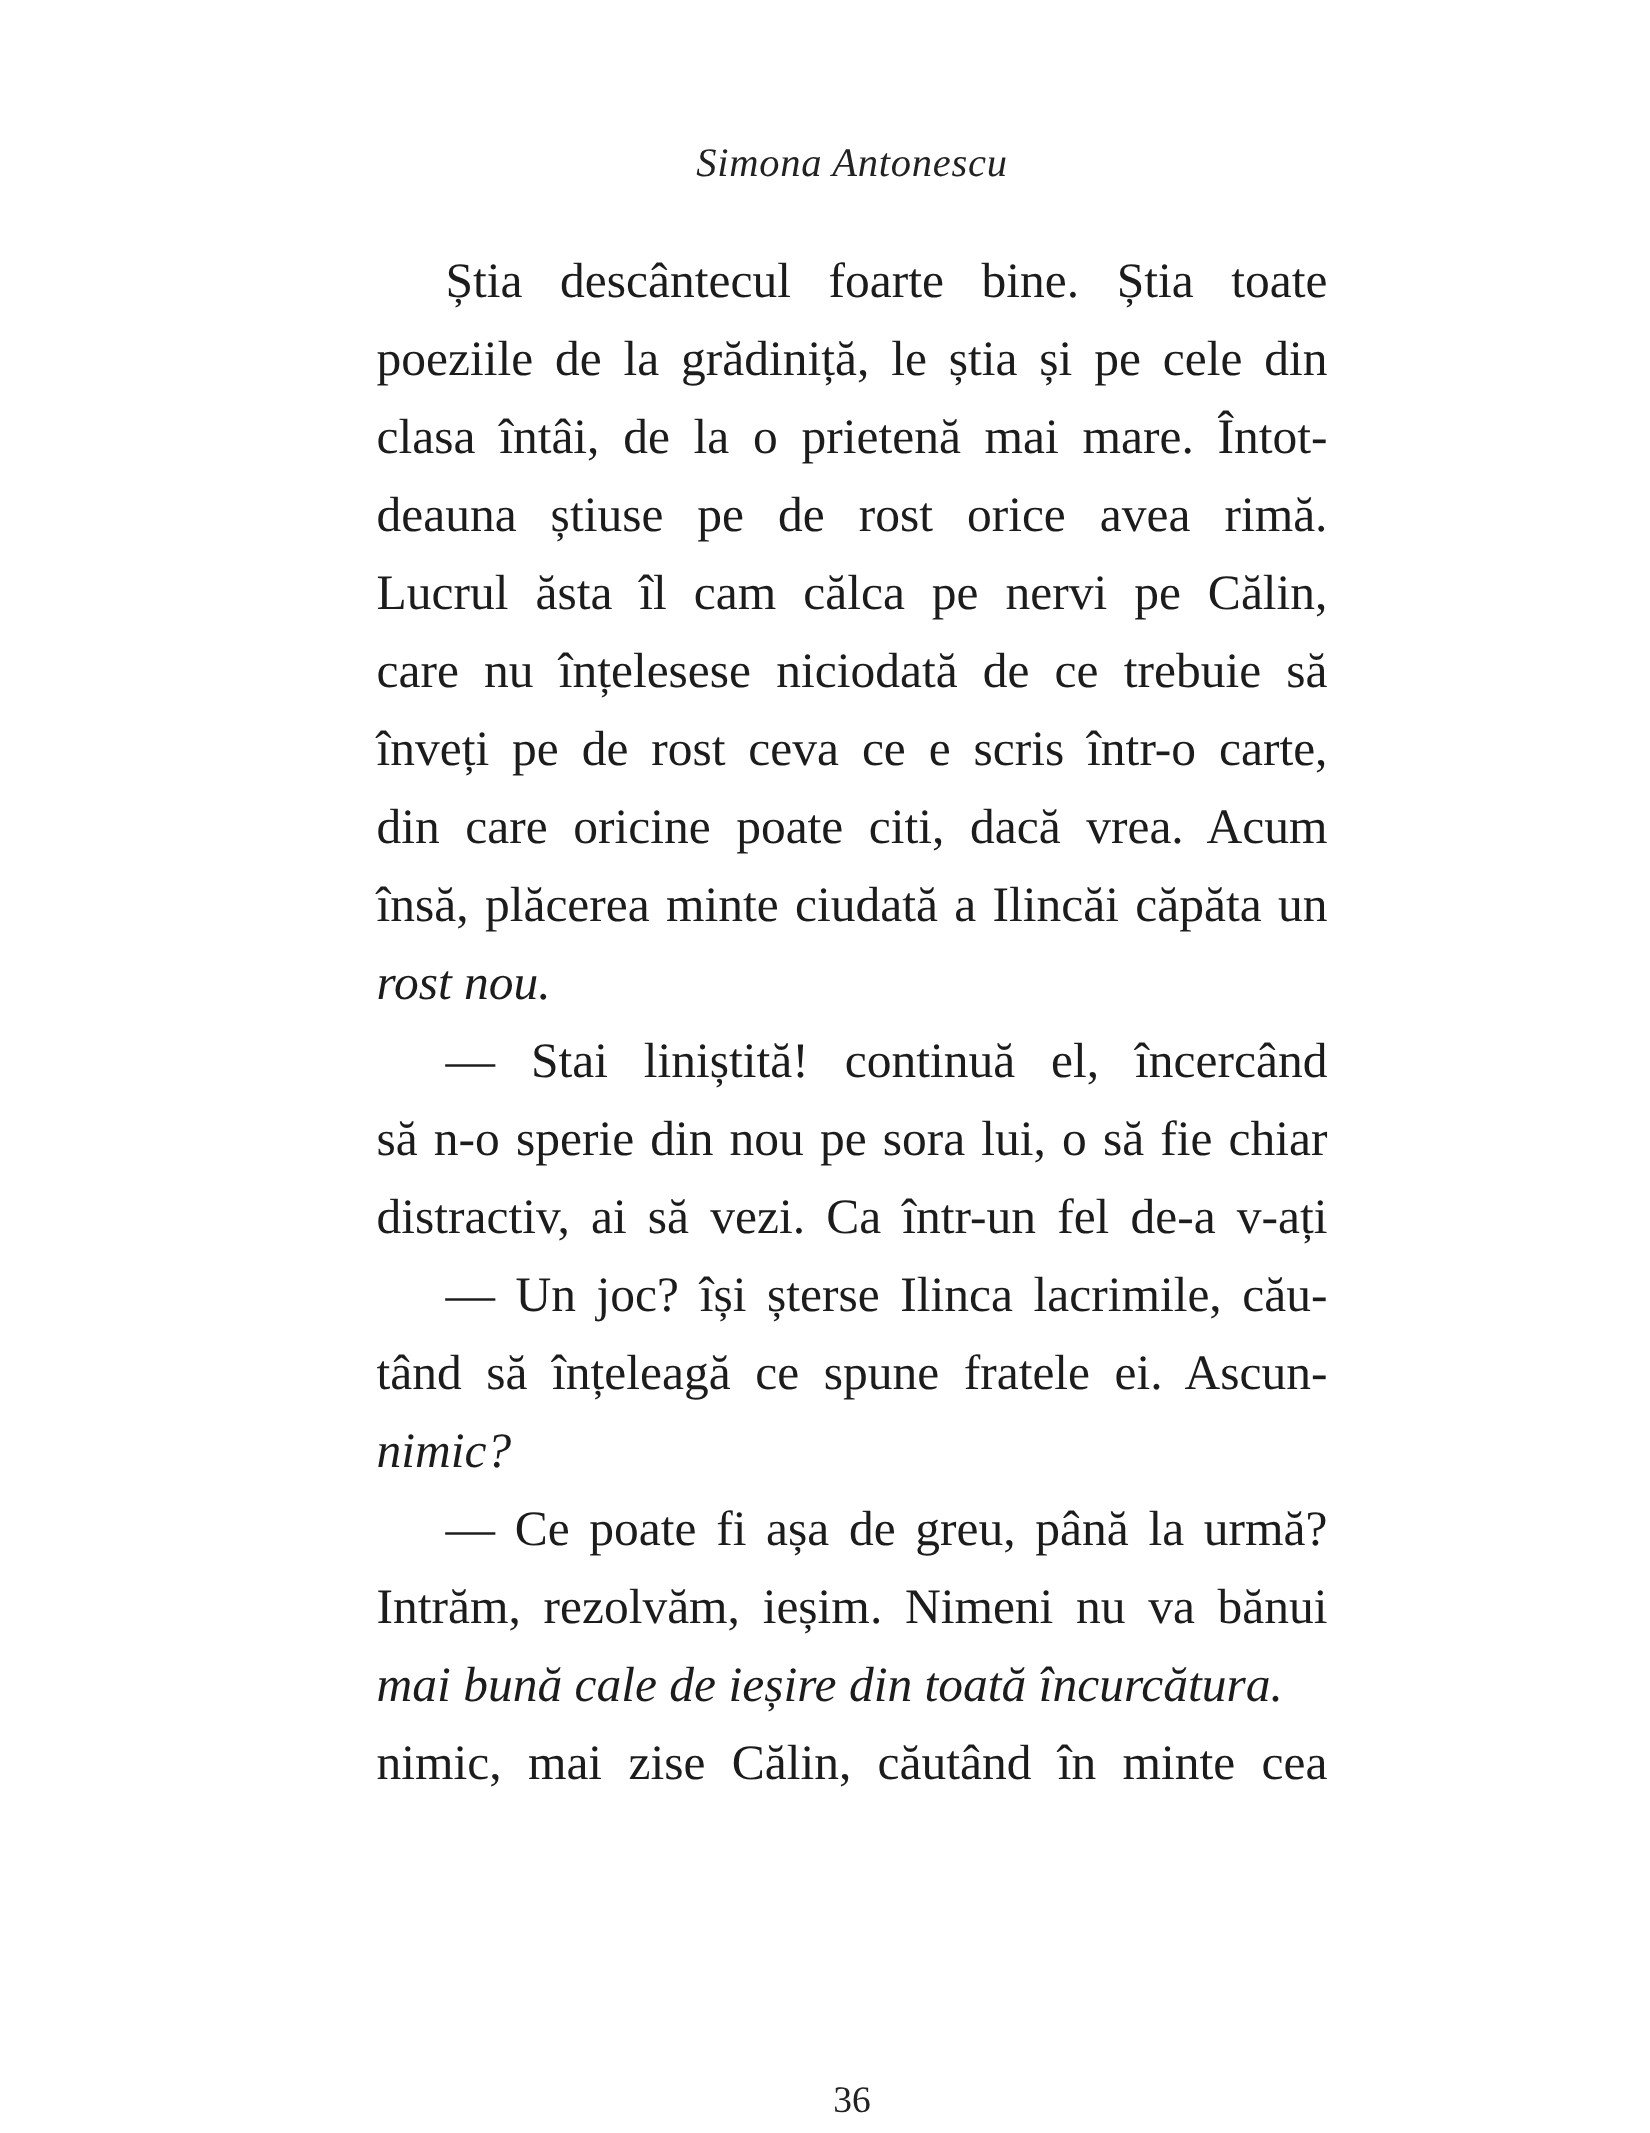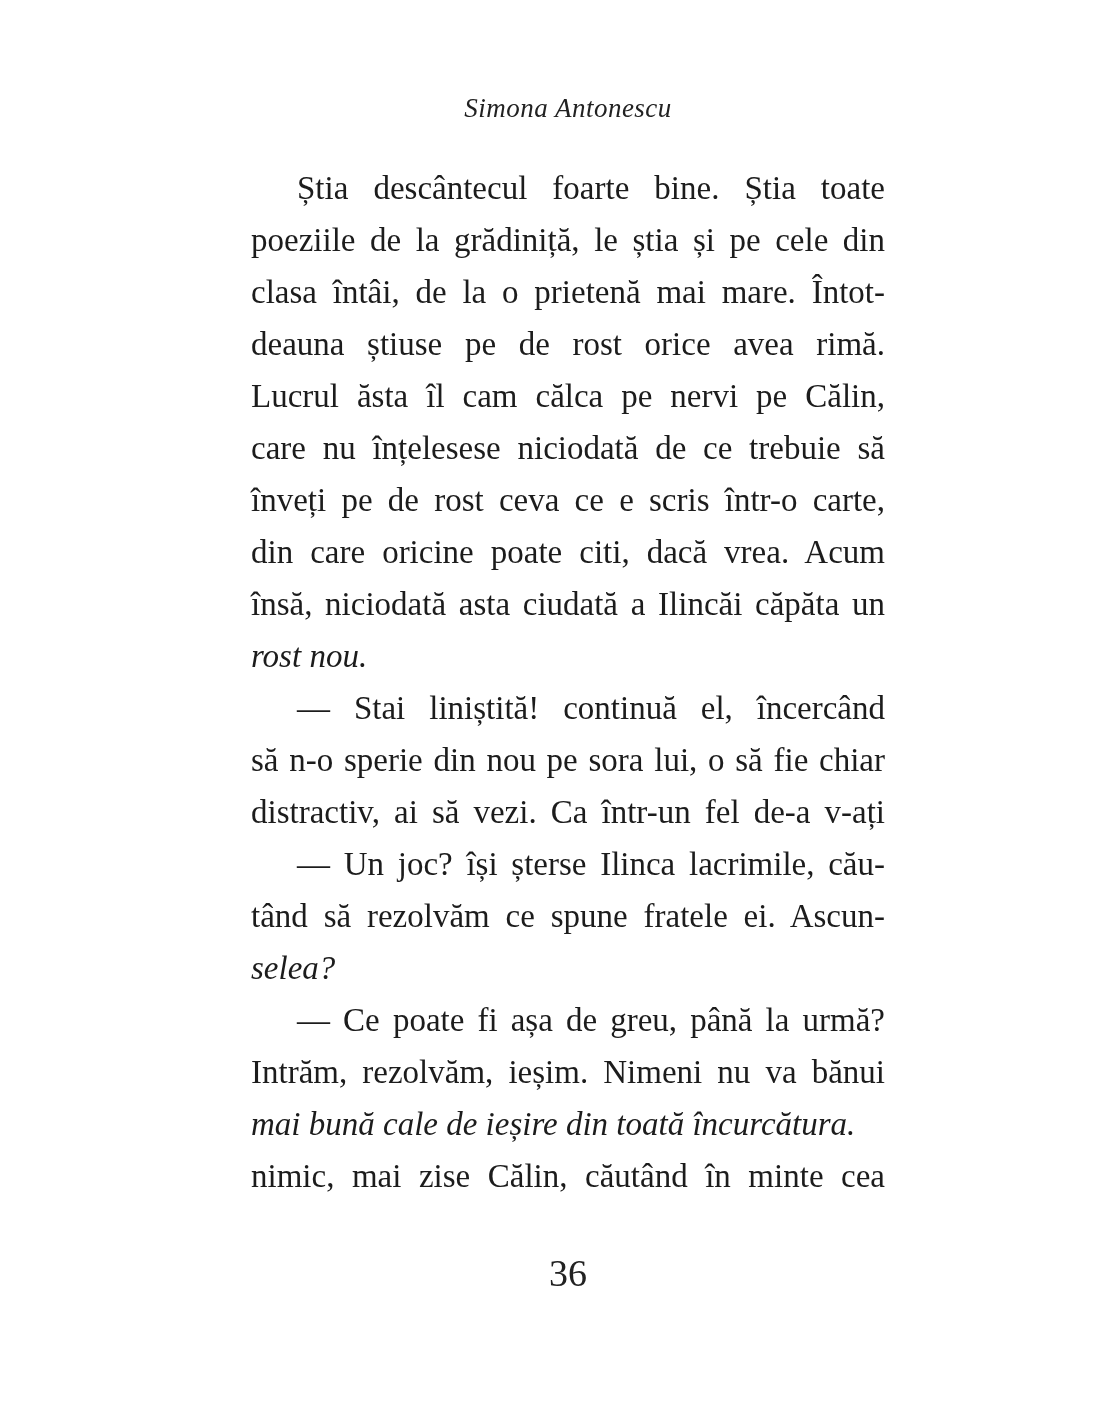--- a/index.html
+++ b/index.html
@@ -54,57 +54,57 @@
   }
   .line.last {
     text-align-last: left;
     font-style: italic;
   }
   .line.indent {
     text-indent: 46px;
   }
   .page-number {
     position: absolute;
-    top: 1256px;
+    top: 1384px;
     left: 226px;
     width: 634px;
     text-align: center;
-    font-size: 38px;
+    font-size: 25px;
     line-height: 34px;
     color: #222222;
   }
 </style>
 </head>
 <body>
 
 <div class="page">
   <div class="running-header">Simona Antonescu</div>
 
   <div class="body-text">
       <div class="paragraph">
         <div class="line indent">Știa descântecul foarte bine. Știa toate</div>
         <div class="line">poeziile de la grădiniță, le știa și pe cele din</div>
         <div class="line">clasa întâi, de la o prietenă mai mare. Întot-</div>
         <div class="line">deauna știuse pe de rost orice avea rimă.</div>
         <div class="line">Lucrul ăsta îl cam călca pe nervi pe Călin,</div>
         <div class="line">care nu înțelesese niciodată de ce trebuie să</div>
         <div class="line">înveți pe de rost ceva ce e scris într-o carte,</div>
         <div class="line">din care oricine poate citi, dacă vrea. Acum</div>
-        <div class="line">însă, niciodată asta ciudată a Ilincăi căpăta un</div>
+        <div class="line">însă, plăcerea minte ciudată a Ilincăi căpăta un</div>
         <div class="line last">rost nou.</div>
       </div>
       <div class="paragraph">
         <div class="line indent">— Stai liniștită! continuă el, încercând</div>
         <div class="line">să n-o sperie din nou pe sora lui, o să fie chiar</div>
         <div class="line">distractiv, ai să vezi. Ca într-un fel de-a v-ați</div>
       </div>
       <div class="paragraph">
         <div class="line indent">— Un joc? își șterse Ilinca lacrimile, cău-</div>
-        <div class="line">tând să rezolvăm ce spune fratele ei. Ascun-</div>
-        <div class="line last">selea?</div>
+        <div class="line">tând să înțeleagă ce spune fratele ei. Ascun-</div>
+        <div class="line last">nimic?</div>
       </div>
       <div class="paragraph">
         <div class="line indent">— Ce poate fi așa de greu, până la urmă?</div>
         <div class="line">Intrăm, rezolvăm, ieșim. Nimeni nu va bănui</div>
         <div class="line last">mai bună cale de ieșire din toată încurcătura.</div>
         <div class="line">nimic, mai zise Călin, căutând în minte cea</div>
       </div>
     </div>
 
   <div class="page-number">36</div>

